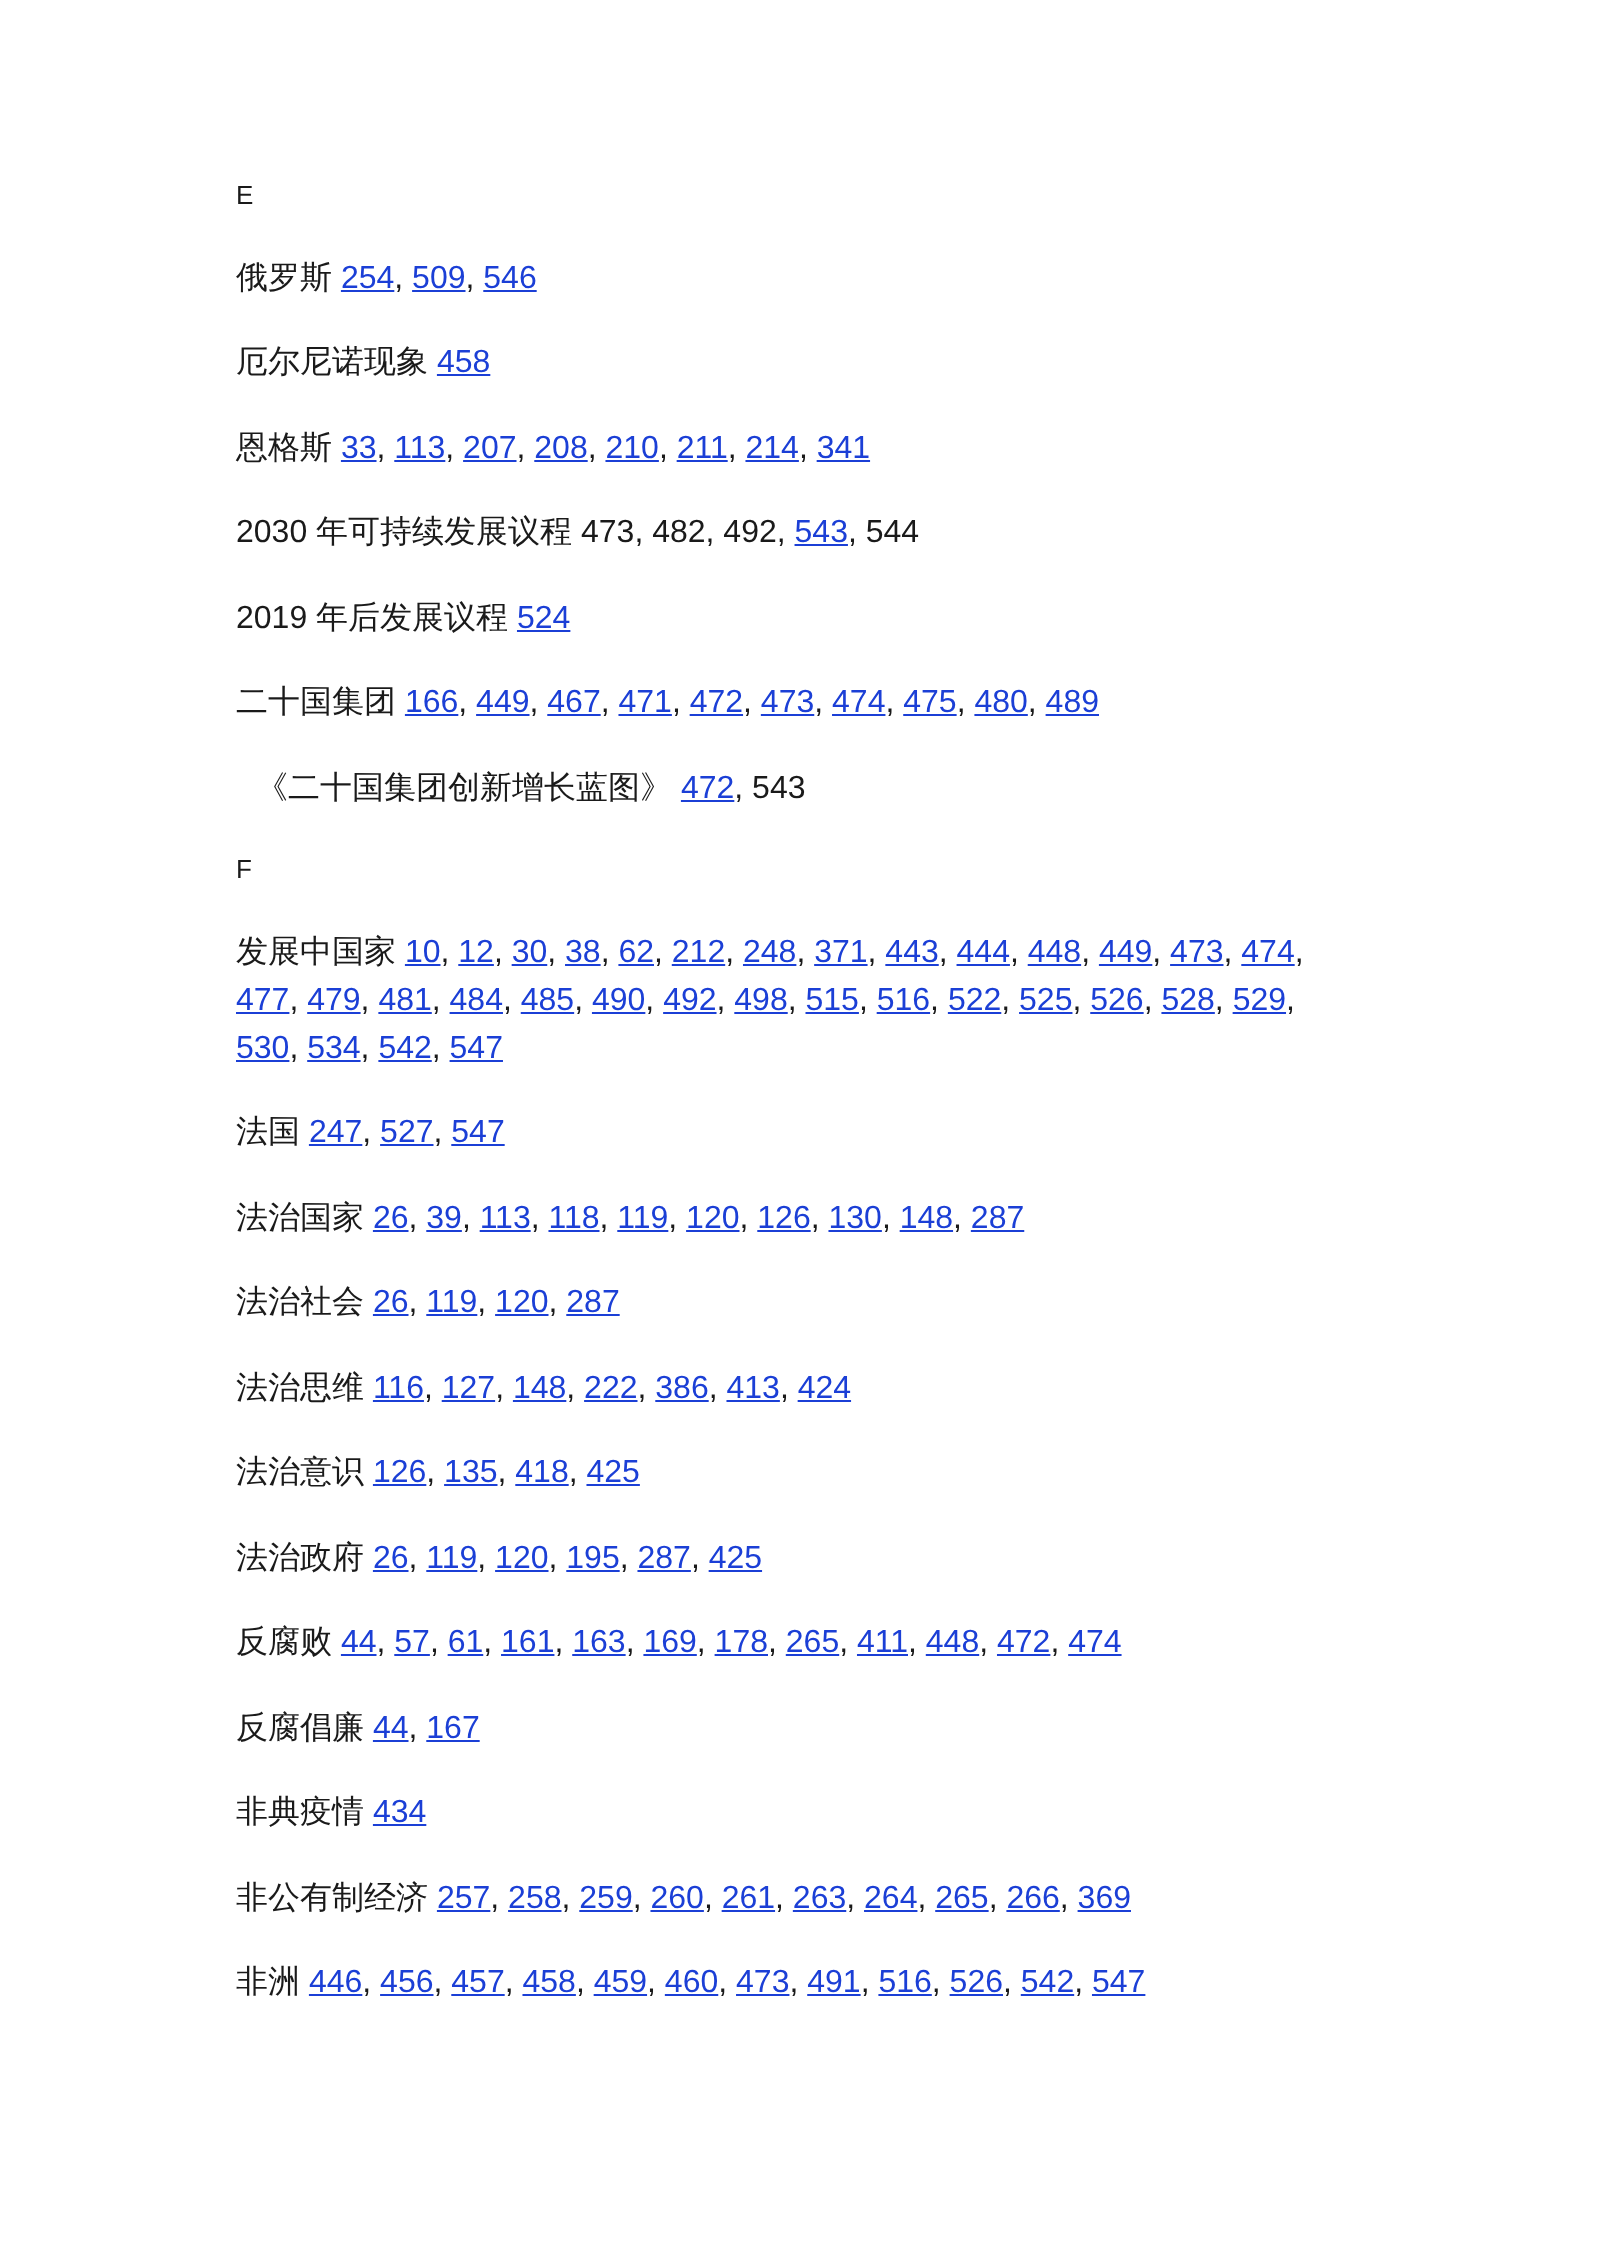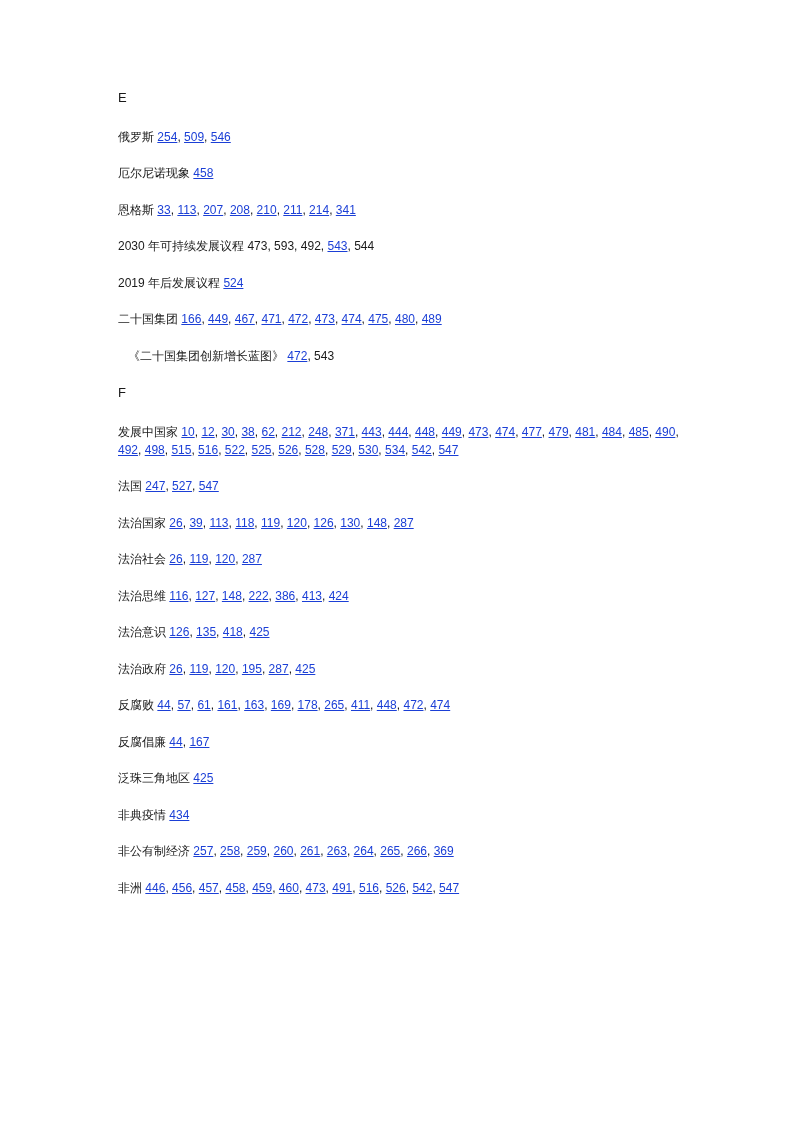--- a/index.html
+++ b/index.html
@@ -19,21 +19,21 @@
     width: 800px;
     height: 1130px;
     background: #ffffff;
     box-sizing: border-box;
     padding: 88px 118px 60px 118px;
   }
   .index-list {
     display: block;
   }
   .entry {
-    font-size: 12px;
+    font-size: 16px;
     line-height: 1.5;
     margin: 0 0 18.5px 0;
     color: #1a1a1a;
     word-break: break-word;
   }
   .entry.section-letter {
     margin-bottom: 20px;
     font-size: 13px;
     letter-spacing: 0.2px;
   }
@@ -62,32 +62,31 @@
 </style>
 </head>
 <body>
 
 <div class="page">
   <div class="index-list">
       <p class="entry section-letter"><span class="term">E</span></p>
       <p class="entry"><span class="term">俄罗斯 </span><span class="pages"><span class="pg">254</span><span class="sep">, </span><span class="pg">509</span><span class="sep">, </span><span class="pg">546</span></span></p>
       <p class="entry"><span class="term">厄尔尼诺现象 </span><span class="pages"><span class="pg">458</span></span></p>
       <p class="entry"><span class="term">恩格斯 </span><span class="pages"><span class="pg">33</span><span class="sep">, </span><span class="pg">113</span><span class="sep">, </span><span class="pg">207</span><span class="sep">, </span><span class="pg">208</span><span class="sep">, </span><span class="pg">210</span><span class="sep">, </span><span class="pg">211</span><span class="sep">, </span><span class="pg">214</span><span class="sep">, </span><span class="pg">341</span></span></p>
-      <p class="entry"><span class="term">2030 年可持续发展议程 </span><span class="pages"><span class="pg pg-plain">473</span><span class="sep">, </span><span class="pg pg-plain">593</span><span class="sep">, </span><span class="pg pg-plain">492</span><span class="sep">, </span><span class="pg">543</span><span class="sep">, </span><span class="pg pg-plain">544</span></span></p>
+      <p class="entry"><span class="term">2030 年可持续发展议程 </span><span class="pages"><span class="pg pg-plain">473</span><span class="sep">, </span><span class="pg pg-plain">482</span><span class="sep">, </span><span class="pg pg-plain">492</span><span class="sep">, </span><span class="pg">543</span><span class="sep">, </span><span class="pg pg-plain">544</span></span></p>
       <p class="entry"><span class="term">2019 年后发展议程 </span><span class="pages"><span class="pg">524</span></span></p>
       <p class="entry"><span class="term">二十国集团 </span><span class="pages"><span class="pg">166</span><span class="sep">, </span><span class="pg">449</span><span class="sep">, </span><span class="pg">467</span><span class="sep">, </span><span class="pg">471</span><span class="sep">, </span><span class="pg">472</span><span class="sep">, </span><span class="pg">473</span><span class="sep">, </span><span class="pg">474</span><span class="sep">, </span><span class="pg">475</span><span class="sep">, </span><span class="pg">480</span><span class="sep">, </span><span class="pg">489</span></span></p>
       <p class="entry indented"><span class="term">《二十国集团创新增长蓝图》 </span><span class="pages"><span class="pg">472</span><span class="sep">, </span><span class="pg pg-plain">543</span></span></p>
       <p class="entry section-letter"><span class="term">F</span></p>
       <p class="entry"><span class="term">发展中国家 </span><span class="pages"><span class="pg">10</span><span class="sep">, </span><span class="pg">12</span><span class="sep">, </span><span class="pg">30</span><span class="sep">, </span><span class="pg">38</span><span class="sep">, </span><span class="pg">62</span><span class="sep">, </span><span class="pg">212</span><span class="sep">, </span><span class="pg">248</span><span class="sep">, </span><span class="pg">371</span><span class="sep">, </span><span class="pg">443</span><span class="sep">, </span><span class="pg">444</span><span class="sep">, </span><span class="pg">448</span><span class="sep">, </span><span class="pg">449</span><span class="sep">, </span><span class="pg">473</span><span class="sep">, </span><span class="pg">474</span><span class="sep">, </span><span class="pg">477</span><span class="sep">, </span><span class="pg">479</span><span class="sep">, </span><span class="pg">481</span><span class="sep">, </span><span class="pg">484</span><span class="sep">, </span><span class="pg">485</span><span class="sep">, </span><span class="pg">490</span><span class="sep">, </span><span class="pg">492</span><span class="sep">, </span><span class="pg">498</span><span class="sep">, </span><span class="pg">515</span><span class="sep">, </span><span class="pg">516</span><span class="sep">, </span><span class="pg">522</span><span class="sep">, </span><span class="pg">525</span><span class="sep">, </span><span class="pg">526</span><span class="sep">, </span><span class="pg">528</span><span class="sep">, </span><span class="pg">529</span><span class="sep">, </span><span class="pg">530</span><span class="sep">, </span><span class="pg">534</span><span class="sep">, </span><span class="pg">542</span><span class="sep">, </span><span class="pg">547</span></span></p>
       <p class="entry"><span class="term">法国 </span><span class="pages"><span class="pg">247</span><span class="sep">, </span><span class="pg">527</span><span class="sep">, </span><span class="pg">547</span></span></p>
       <p class="entry"><span class="term">法治国家 </span><span class="pages"><span class="pg">26</span><span class="sep">, </span><span class="pg">39</span><span class="sep">, </span><span class="pg">113</span><span class="sep">, </span><span class="pg">118</span><span class="sep">, </span><span class="pg">119</span><span class="sep">, </span><span class="pg">120</span><span class="sep">, </span><span class="pg">126</span><span class="sep">, </span><span class="pg">130</span><span class="sep">, </span><span class="pg">148</span><span class="sep">, </span><span class="pg">287</span></span></p>
       <p class="entry"><span class="term">法治社会 </span><span class="pages"><span class="pg">26</span><span class="sep">, </span><span class="pg">119</span><span class="sep">, </span><span class="pg">120</span><span class="sep">, </span><span class="pg">287</span></span></p>
       <p class="entry"><span class="term">法治思维 </span><span class="pages"><span class="pg">116</span><span class="sep">, </span><span class="pg">127</span><span class="sep">, </span><span class="pg">148</span><span class="sep">, </span><span class="pg">222</span><span class="sep">, </span><span class="pg">386</span><span class="sep">, </span><span class="pg">413</span><span class="sep">, </span><span class="pg">424</span></span></p>
       <p class="entry"><span class="term">法治意识 </span><span class="pages"><span class="pg">126</span><span class="sep">, </span><span class="pg">135</span><span class="sep">, </span><span class="pg">418</span><span class="sep">, </span><span class="pg">425</span></span></p>
       <p class="entry"><span class="term">法治政府 </span><span class="pages"><span class="pg">26</span><span class="sep">, </span><span class="pg">119</span><span class="sep">, </span><span class="pg">120</span><span class="sep">, </span><span class="pg">195</span><span class="sep">, </span><span class="pg">287</span><span class="sep">, </span><span class="pg">425</span></span></p>
       <p class="entry"><span class="term">反腐败 </span><span class="pages"><span class="pg">44</span><span class="sep">, </span><span class="pg">57</span><span class="sep">, </span><span class="pg">61</span><span class="sep">, </span><span class="pg">161</span><span class="sep">, </span><span class="pg">163</span><span class="sep">, </span><span class="pg">169</span><span class="sep">, </span><span class="pg">178</span><span class="sep">, </span><span class="pg">265</span><span class="sep">, </span><span class="pg">411</span><span class="sep">, </span><span class="pg">448</span><span class="sep">, </span><span class="pg">472</span><span class="sep">, </span><span class="pg">474</span></span></p>
       <p class="entry"><span class="term">反腐倡廉 </span><span class="pages"><span class="pg">44</span><span class="sep">, </span><span class="pg">167</span></span></p>
-      <p class="entry"><span class="term">泛珠三角地区 </span><span class="pages"><span class="pg">425</span></span></p>
       <p class="entry"><span class="term">非典疫情 </span><span class="pages"><span class="pg">434</span></span></p>
       <p class="entry"><span class="term">非公有制经济 </span><span class="pages"><span class="pg">257</span><span class="sep">, </span><span class="pg">258</span><span class="sep">, </span><span class="pg">259</span><span class="sep">, </span><span class="pg">260</span><span class="sep">, </span><span class="pg">261</span><span class="sep">, </span><span class="pg">263</span><span class="sep">, </span><span class="pg">264</span><span class="sep">, </span><span class="pg">265</span><span class="sep">, </span><span class="pg">266</span><span class="sep">, </span><span class="pg">369</span></span></p>
       <p class="entry"><span class="term">非洲 </span><span class="pages"><span class="pg">446</span><span class="sep">, </span><span class="pg">456</span><span class="sep">, </span><span class="pg">457</span><span class="sep">, </span><span class="pg">458</span><span class="sep">, </span><span class="pg">459</span><span class="sep">, </span><span class="pg">460</span><span class="sep">, </span><span class="pg">473</span><span class="sep">, </span><span class="pg">491</span><span class="sep">, </span><span class="pg">516</span><span class="sep">, </span><span class="pg">526</span><span class="sep">, </span><span class="pg">542</span><span class="sep">, </span><span class="pg">547</span></span></p>
     </div>
 </div>
 
 </body></html>

